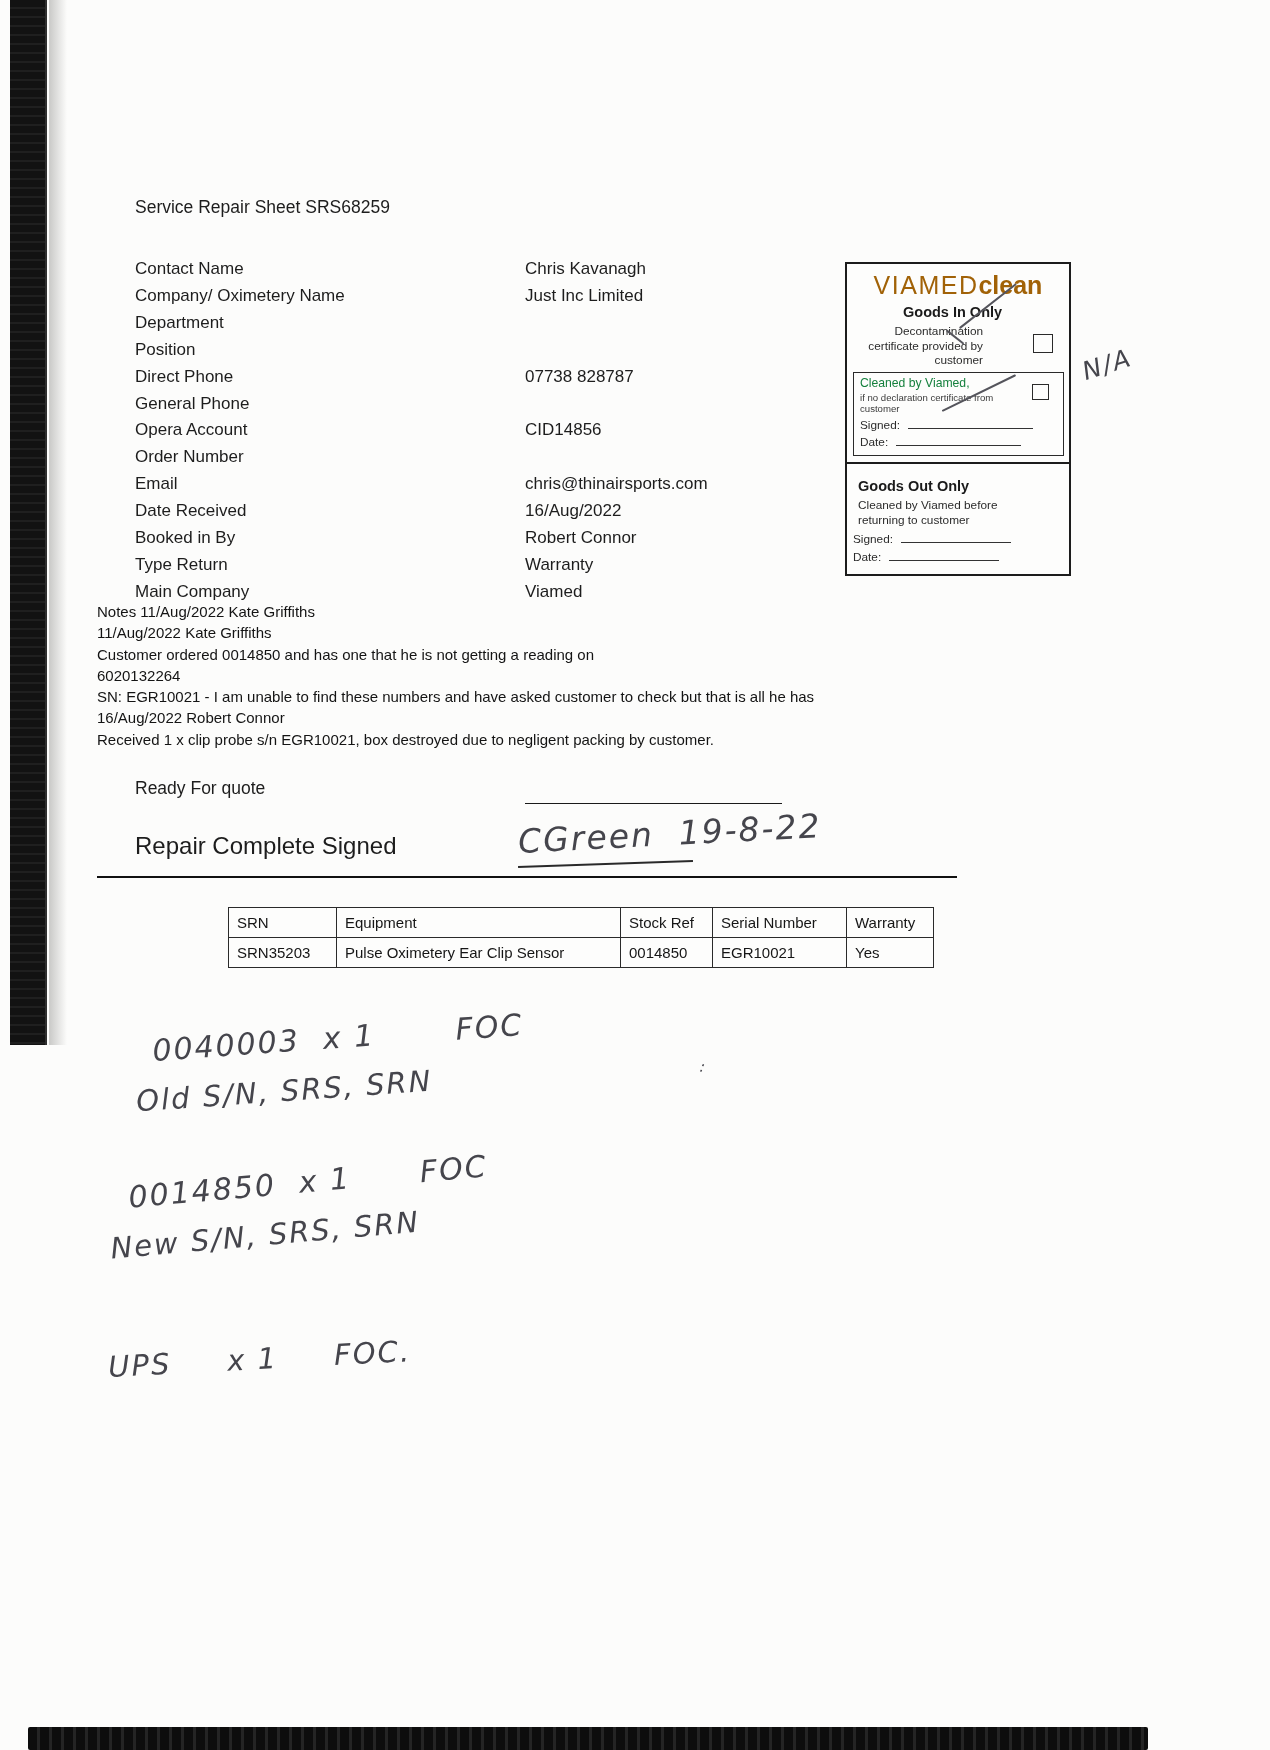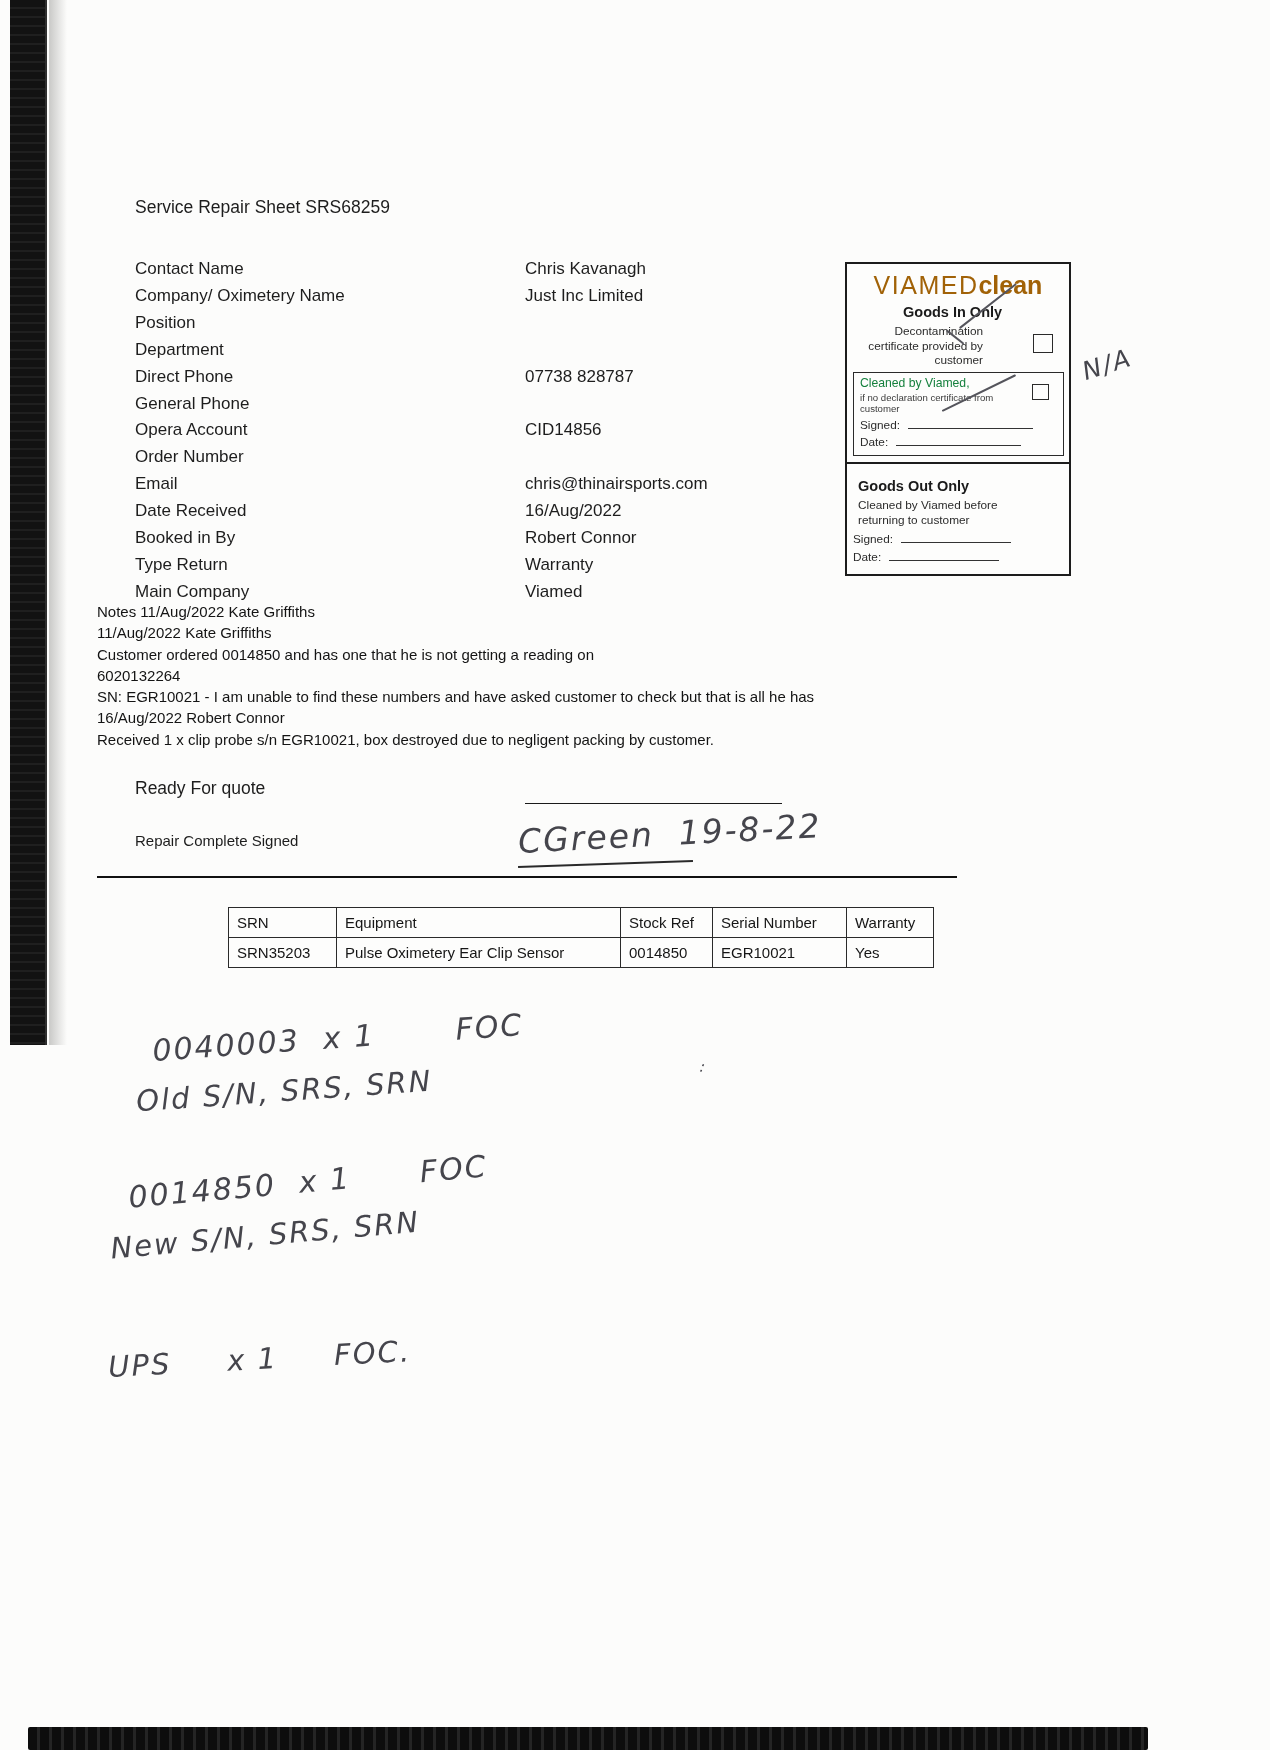--- a/index.html
+++ b/index.html
@@ -33,21 +33,21 @@
   .frow { display:flex; line-height:26.9px; font-size:17px; }
   .flabel { width:390px; }
   .fvalue { }
 
   
   .notes { position:absolute; left:97px; top:601px; font-size:15px; line-height:21.3px; color:#141414; }
 
   
   .ready-label { position:absolute; left:135px; top:778px; font-size:17.5px; }
   .ready-line { position:absolute; left:525px; top:803px; width:257px; border-top:1.6px solid #1a1a1a; }
-  .repair-label { position:absolute; left:135px; top:832px; font-size:15px; }
+  .repair-label { position:absolute; left:135px; top:832px; font-size:24px; }
   .sig-line { position:absolute; left:518px; top:863px; width:175px; border-top:2px solid #2a2a2a; transform:rotate(-2deg); }
   .rule-main { position:absolute; left:97px; top:876px; width:860px; border-top:2.2px solid #111; }
 
   
   .srn-table { position:absolute; left:228px; top:907px; border-collapse:collapse; font-size:15px; color:#161616; }
   .srn-table td { border:1.6px solid #2a2a2a; padding:0 8px; height:30px; background:#fdfdfc; }
   .c0{width:108px;} .c1{width:284px;} .c2{width:92px;} .c3{width:134px;} .c4{width:87px;}
 
   
   .hand {
@@ -109,25 +109,25 @@
   <div class="fields">
     <div class="frow">
         <span class="flabel">Contact Name</span>
         <span class="fvalue">Chris Kavanagh</span>
       </div>
     <div class="frow">
         <span class="flabel">Company/ Oximetery Name</span>
         <span class="fvalue">Just Inc Limited</span>
       </div>
     <div class="frow">
+        <span class="flabel">Department</span>
+        <span class="fvalue"></span>
+      </div>
+    <div class="frow">
         <span class="flabel">Position</span>
-        <span class="fvalue"></span>
-      </div>
-    <div class="frow">
-        <span class="flabel">Department</span>
         <span class="fvalue"></span>
       </div>
     <div class="frow">
         <span class="flabel">Direct Phone</span>
         <span class="fvalue">07738 828787</span>
       </div>
     <div class="frow">
         <span class="flabel">General Phone</span>
         <span class="fvalue"></span>
       </div>

